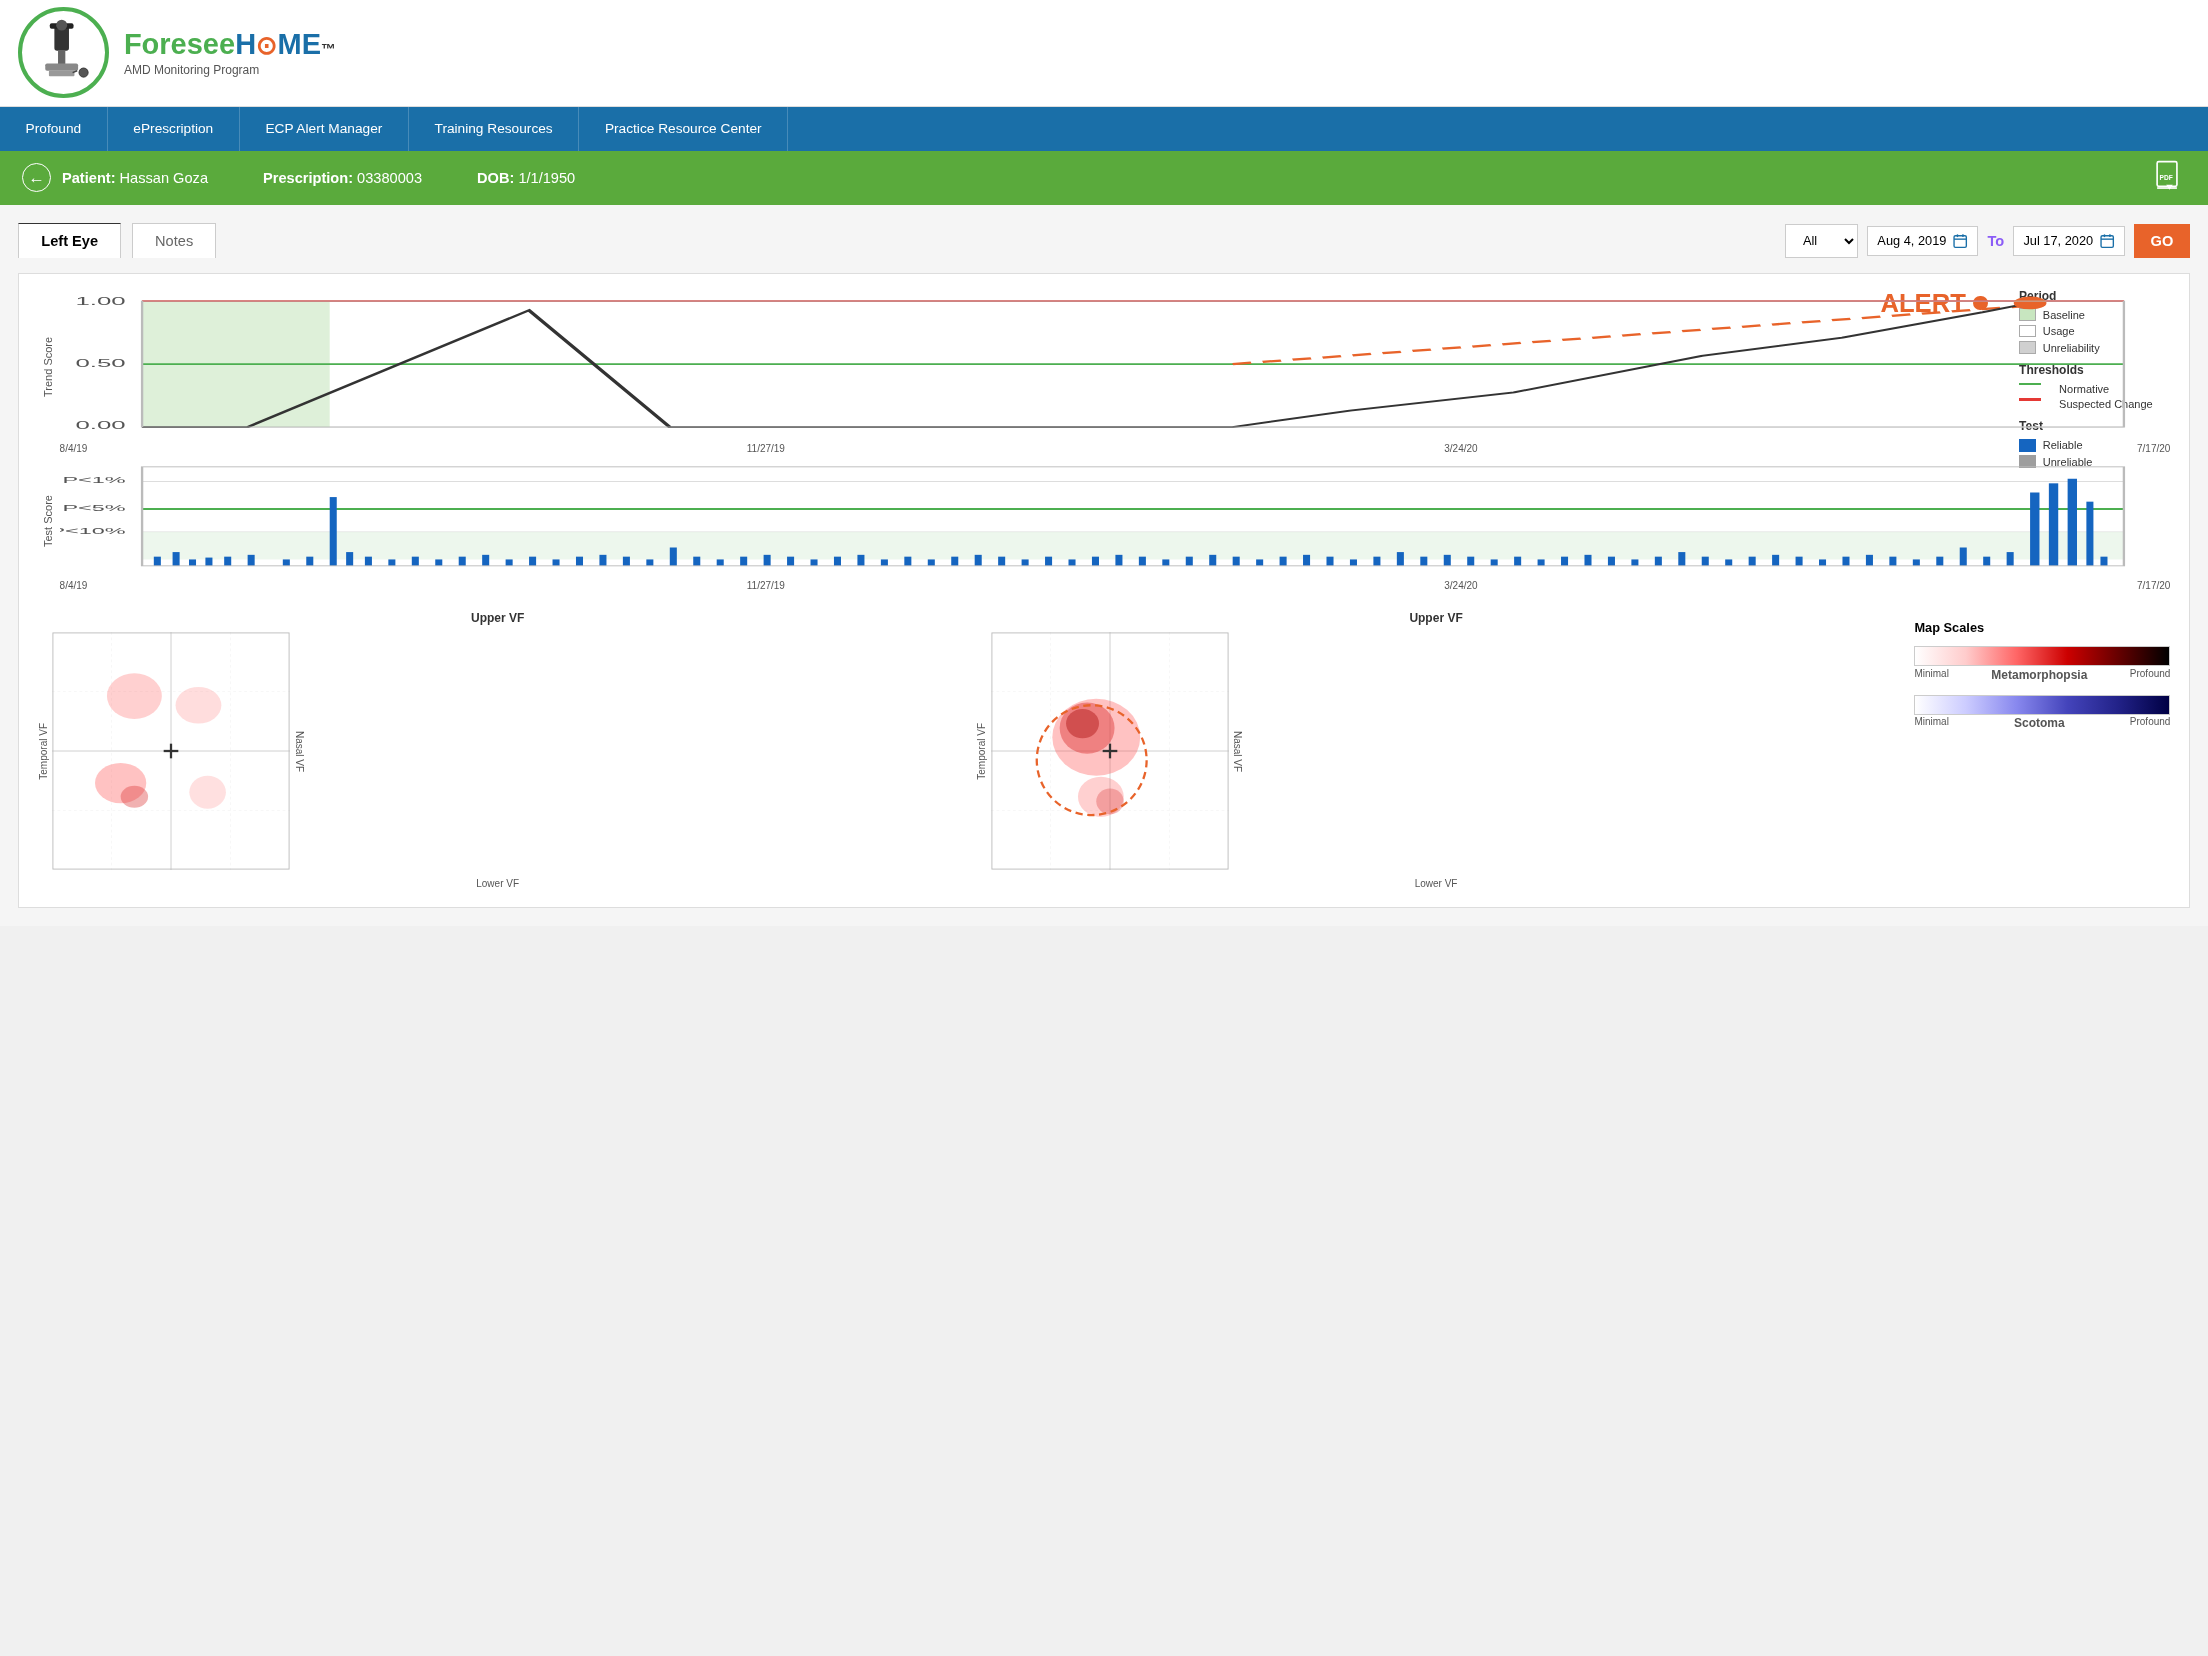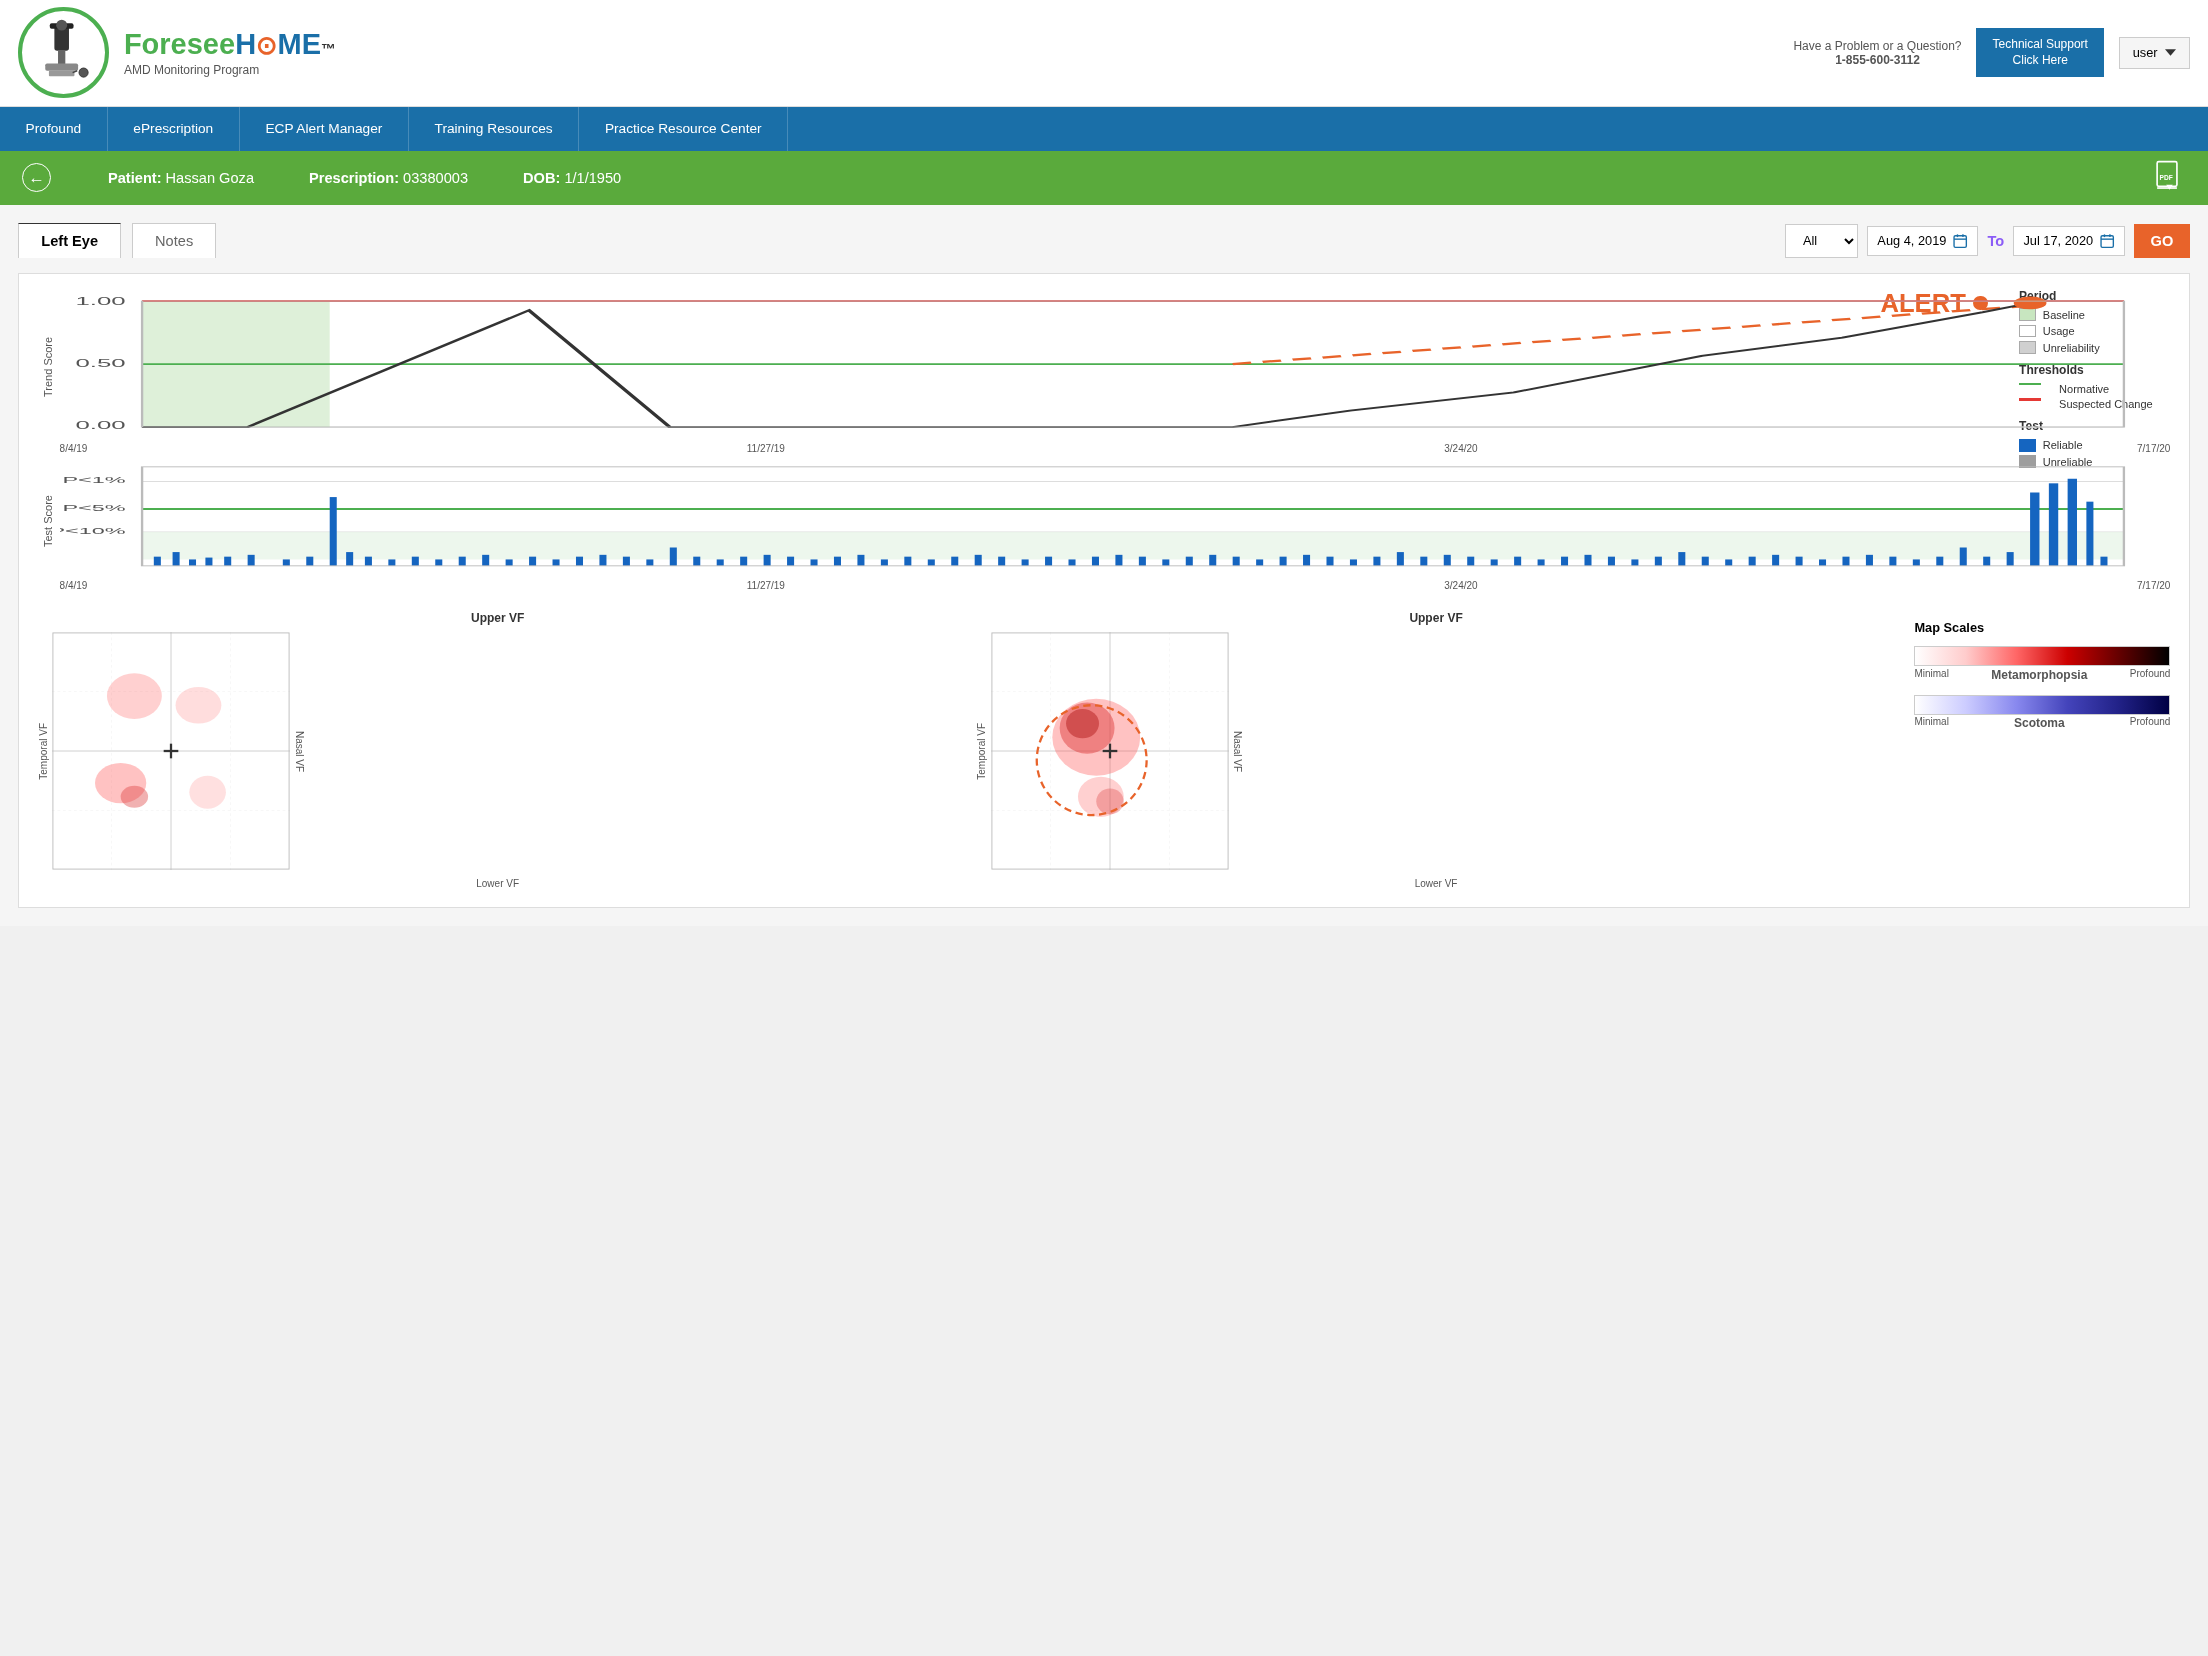--- a/index.html
+++ b/index.html
@@ -82,21 +82,21 @@
       background: transparent;
       border: 1.8px solid #fff;
       border-radius: 50%;
       width: 29px; height: 29px;
       color: #fff;
       font-size: 16.4px;
       cursor: pointer;
       display: flex; align-items: center; justify-content: center;
       margin-right: 11px;
     }
-    .patient-bar .info { flex: 1; display: flex; gap: 55px; margin-left: 46px; }
+    .patient-bar .info { flex: 1; display: flex; gap: 55px; }
     .patient-bar .info span { font-size: 14.6px; }
     .patient-bar .info strong { font-weight: bold; }
     .pdf-icon { margin-left: auto; cursor: pointer; }
     .pdf-icon svg { width: 33px; height: 33px; fill: #fff; }
 
     
     .main { background: #f5f5f5; padding: 18.3px; }
 
     
     .top-row { display: flex; align-items: center; gap: 11px; margin-bottom: 14.6px; }
@@ -235,36 +235,20 @@
       <rect x="24" y="60" width="28" height="6" rx="1" fill="#999"></rect>
       <circle cx="62" cy="62" r="5" fill="#555" stroke="#333" stroke-width="1"></circle>
       <line x1="55" y1="60" x2="50" y2="62" stroke="#444" stroke-width="1.5"></line>
     </svg>
   </div>
   <div class="brand">
     <div class="brand-name">
       <span class="fore">Foresee</span><span class="home">H<span style="color:#e8632a; font-size:25.6px;">⊙</span>ME</span><span style="font-size:14.6px; color:#333;">™</span>
     </div>
     <div class="brand-sub">AMD Monitoring Program</div>
-  </div>
-  <div class="header-right">
-    <div class="support-info">
-      <div>Have a Problem or a Question?</div>
-      <div style="font-weight:bold;">1-855-600-3112</div>
-    </div>
-    <button class="support-btn">
-      <div>Technical Support</div>
-      <div>Click Here</div>
-    </button>
-    <div class="user-dropdown">
-      <span>user</span>
-      <svg viewBox="0 0 10 6">
-          <path d="M0 0 L5 6 L10 0Z" fill="#333"></path>
-        </svg>
-    </div>
   </div>
 </div>
 
 <nav class="nav">
   <div class="nav-item">Profound</div>
   <div class="nav-item">ePrescription</div>
   <div class="nav-item">ECP Alert Manager</div>
   <div class="nav-item">Training Resources</div>
   <div class="nav-item">Practice Resource Center</div>
 </nav>

